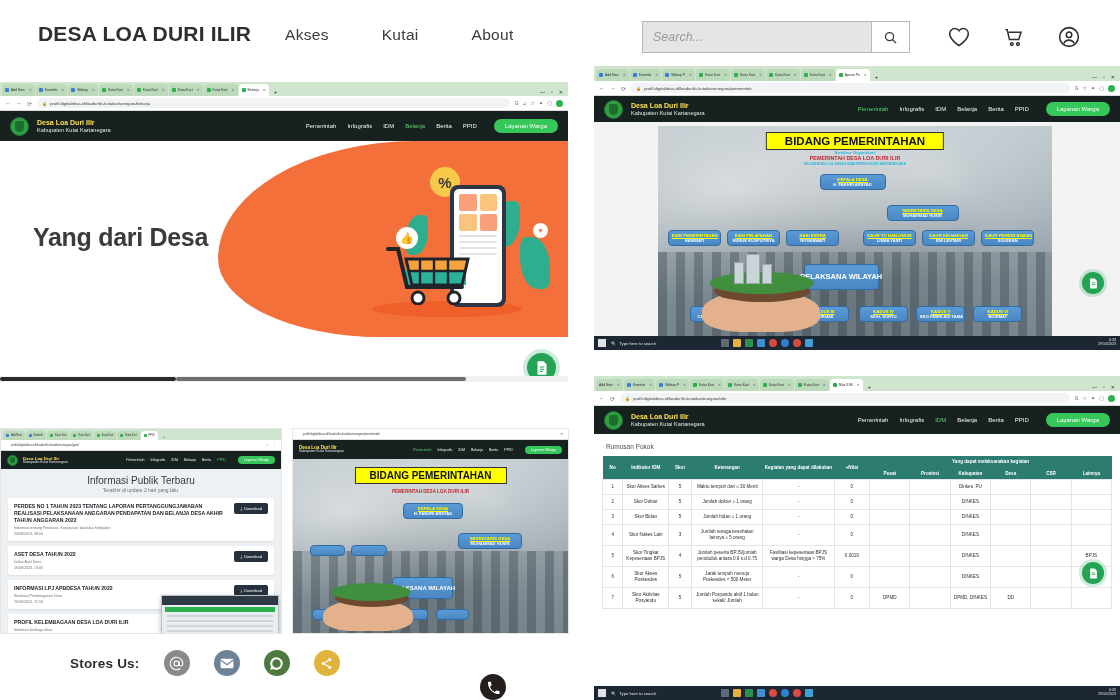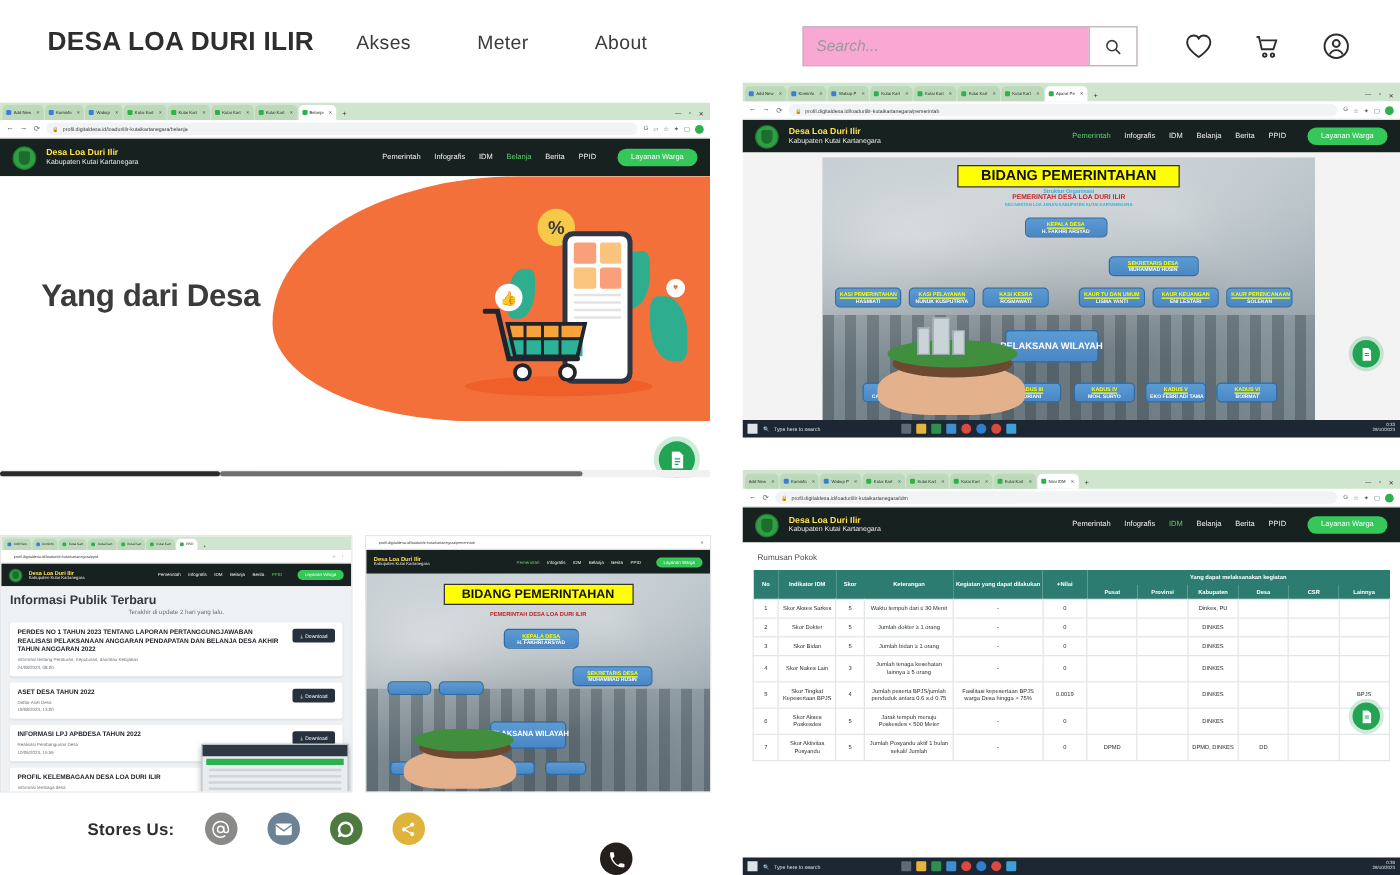--- a/index.html
+++ b/index.html
@@ -27,21 +27,21 @@
   }
   .main-nav a {
     font-size: 15.5px; color: #3a3a3a; text-decoration: none; letter-spacing: .3px;
   }
   .header-right {
     position: absolute; left: 642px; top: 20px;
     display: flex; align-items: center; gap: 0;
   }
   .search-wrap {
     display: flex; width: 268px; height: 32px;
-    border: 1px solid #b9b9b9; background: #f9a8d4;
+    border: 1px solid #b9b9b9; background: #e5e5e5;
   }
   .search-wrap input {
     flex: 1; border: 0; outline: none; padding: 0 10px;
     font-family: "Liberation Sans", sans-serif; font-size: 12.5px;
     font-style: italic; color: #555; background: transparent;
   }
   .search-wrap input::placeholder { color: #9a9a9a; font-style: italic; }
   .search-btn {
     width: 38px; border: 0; border-left: 1px solid #b9b9b9;
     background: #fff; cursor: pointer;
@@ -227,21 +227,21 @@
   }
   .taskbar .start { width: 8px; height: 8px; background: #dfe3e8; }
   .taskbar .tsearch { display: flex; align-items: center; gap: 3px; flex: 0 0 auto; }
   .taskbar .tapps { display: flex; gap: 4px; margin-left: 60px; }
   .taskbar .tapp { width: 8px; height: 8px; border-radius: 1px; }
   .taskbar .clock { margin-left: auto; text-align: right; line-height: 1.1; font-size: 3.6px; }
 
   
   #shot-ppid { left: 0; top: 428px; width: 282px; height: 206px; }
   .ppid-body { background: #eef1f4; padding: 6px 7px 0 7px; position: relative; height: 100%; overflow: hidden; }
-  .ppid-h { font-size: 10px; color: #33383d; font-weight: 700; }
+  .ppid-h { text-align: center; font-size: 10px; color: #33383d; font-weight: 400; }
   .ppid-sub { text-align: center; font-size: 5px; color: #6a7076; margin-top: 1px; margin-bottom: 5px; }
   .ppid-item {
     background: #fff; border-radius: 2px; padding: 5px 6px; margin-bottom: 5px;
     display: flex; align-items: flex-start; gap: 6px; box-shadow: 0 1px 2px rgba(0,0,0,.07);
   }
   .ppid-item .txt { flex: 1; min-width: 0; }
   .ppid-item .ttl { font-size: 5.2px; font-weight: bold; color: #20242a; line-height: 1.35; }
   .ppid-item .meta { font-size: 3.6px; color: #6d737a; margin-top: 2px; }
   .dlbtn {
     background: #27313d; color: #fff; font-size: 4px; padding: 3px 6px; border-radius: 2px;
@@ -293,21 +293,21 @@
 </head>
 <body>
 
 <div class="page">
 
   <div class="site-header">
     <div class="brand">DESA LOA DURI ILIR</div>
 
     <nav class="main-nav">
       <a href="#">Akses</a>
-      <a href="#">Meter</a>
+      <a href="#">Kutai</a>
       <a href="#">About</a>
     </nav>
 
     <div class="header-right">
       <div class="search-wrap">
         <input type="text" placeholder="Search..." style="">
         <button class="search-btn">
           <svg width="15" height="15" viewBox="0 0 24 24" fill="none" stroke="#3a3a3a" stroke-width="2">
             <circle cx="10.5" cy="10.5" r="6.5"></circle>
               <line x1="15.5" y1="15.5" x2="21" y2="21"></line>

